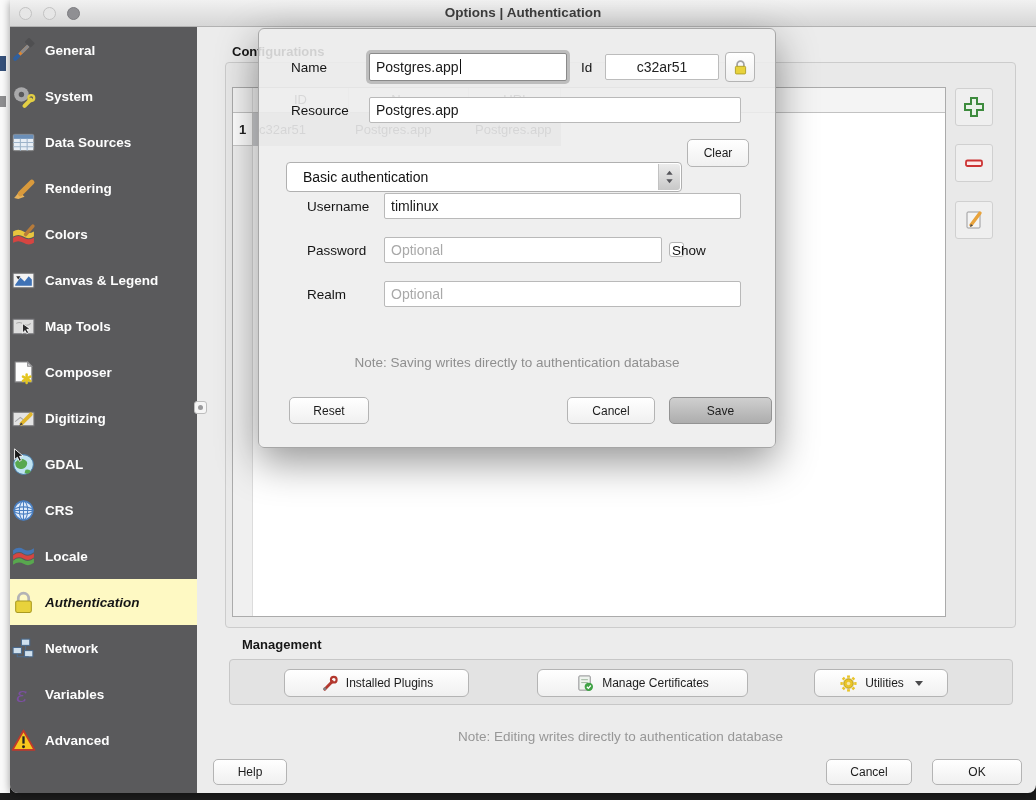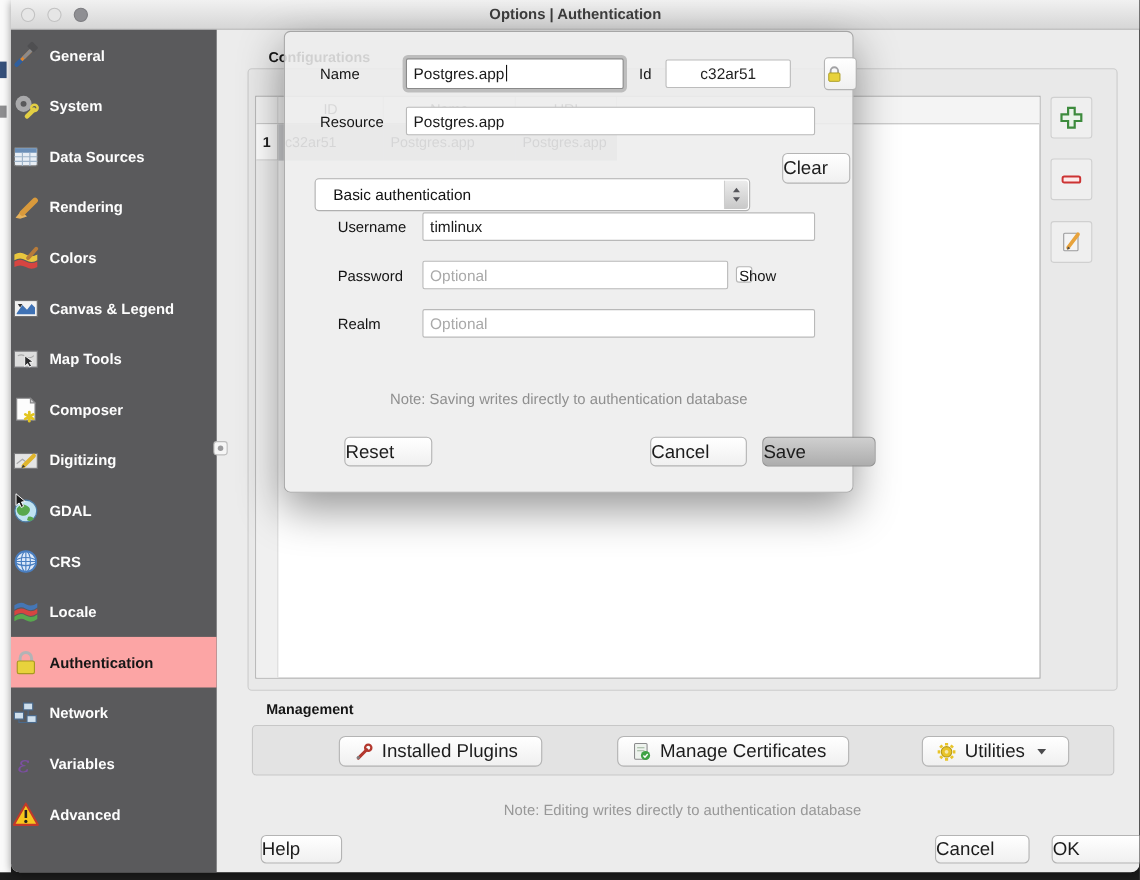--- a/index.html
+++ b/index.html
@@ -25,21 +25,21 @@
   .tl2 { left:33px; background:#e6e6e6; border:1px solid #c2c2c2; }
   .tl3 { left:57px; background:#8f8f93; border:1px solid #7d7d81; }
 
   
   .sidebar { position:absolute; left:0; top:27px; width:187px; height:766px;
              background:#5a5a5c; border-radius:0 0 0 8px; overflow:hidden; }
   .sb-item { display:flex; align-items:center; height:46px; cursor:default; }
   .sb-ico { width:26px; height:26px; flex:0 0 26px; display:flex; align-items:center; justify-content:center; }
   .sb-ico svg { width:25px; height:25px; }
   .sb-label { margin-left:9px; font-size:13.5px; font-weight:700; color:#fdfdfd; }
-  .sb-item.selected { background:#fca5a5; }
+  .sb-item.selected { background:#fef9c3;font-style:italic; }
   .sb-item.selected .sb-label { color:#161616; }
 
   
   .cfg-label { position:absolute; left:232px; top:44px; font-size:13px; font-weight:700; color:#161616; }
   .groupbox  { position:absolute; left:225px; top:62px; width:791px; height:566px;
                background:#e9e9e9; border:1px solid #cccccc; border-radius:4px; }
 
   .auth-table { position:absolute; left:232px; top:87px; width:714px; height:530px;
                 background:#fff; border:1px solid #ababab; display:flex; flex-direction:column; }
   .thead { display:flex; height:25px; background:#f4f4f4; border-bottom:1px solid #c2c2c2; }
@@ -57,22 +57,22 @@
   .sq-btn { position:absolute; width:38px; height:38px; background:#efefef; border:1px solid #d0d0d0;
             border-radius:3px; display:flex; align-items:center; justify-content:center; }
   .sq-btn svg { width:24px; height:24px; }
 
   .splitter { position:absolute; left:194px; top:401px; width:13px; height:13px; background:#f6f6f6;
               border:1px solid #bdbdbd; border-radius:3px; }
   .splitter i { position:absolute; left:3px; top:3px; width:5px; height:5px; border-radius:50%; background:#9a9a9c; }
 
   
   .btn { background:linear-gradient(#ffffff,#f0f0f0); border:1px solid #b4b4b4; border-radius:5px;
-         font-size:17px; color:#1c1c1c; display:flex; align-items:center; 
-         font-family:inherit; cursor:default;margin-left:24px; }
+         font-size:12px; color:#1c1c1c; display:flex; align-items:center; justify-content:center;
+         font-family:inherit; cursor:default; }
   .btn.grayed { background:linear-gradient(#cfcfcf,#adadad); border-color:#939393; }
 
   
   .mgmt-label { position:absolute; left:232px; top:637px; font-size:13px; font-weight:700; color:#161616; }
   .mgmt-panel { position:absolute; left:229px; top:659px; width:784px; height:46px;
                 background:#e3e3e3; border:1px solid #c7c7c7; border-radius:4px; }
   .mgmt-btn { position:absolute; top:9px; height:28px; border-radius:6px; gap:7px; padding:0 12px; }
   .mgmt-btn svg { width:19px; height:19px; }
   .note { position:absolute; left:225px; width:791px; text-align:center; font-size:13.5px; color:#979797; }
   .caret-down { width:0; height:0; border-left:4.5px solid transparent; border-right:4.5px solid transparent;
@@ -288,21 +288,21 @@
             <svg viewBox="0 0 24 24">
               <path d="M12 2.5 L22.5 21 L1.5 21 Z" fill="#f7c61e" stroke="#c1392b" stroke-width="1.8" stroke-linejoin="round"></path>
               <rect x="10.9" y="8" width="2.2" height="7" fill="#222"></rect>
               <circle cx="12" cy="18" r="1.4" fill="#222"></circle>
             </svg>
           </span>
         <span class="sb-label">Advanced</span>
       </div>
     </div>
 
-    <div class="cfg-label" style="left:222px;margin-left:12px;">Configurations</div>
+    <div class="cfg-label" style="left:222px;">Configurations</div>
     <div class="groupbox" style="left:215px;"></div>
 
     <div class="auth-table" style="left:222px;">
       <div class="thead">
         <div class="th corner"></div>
         <div class="th c-id">ID</div>
         <div class="th c-name">Name</div>
         <div class="th c-uri">URI</div>
       </div>
       <div class="trow">

